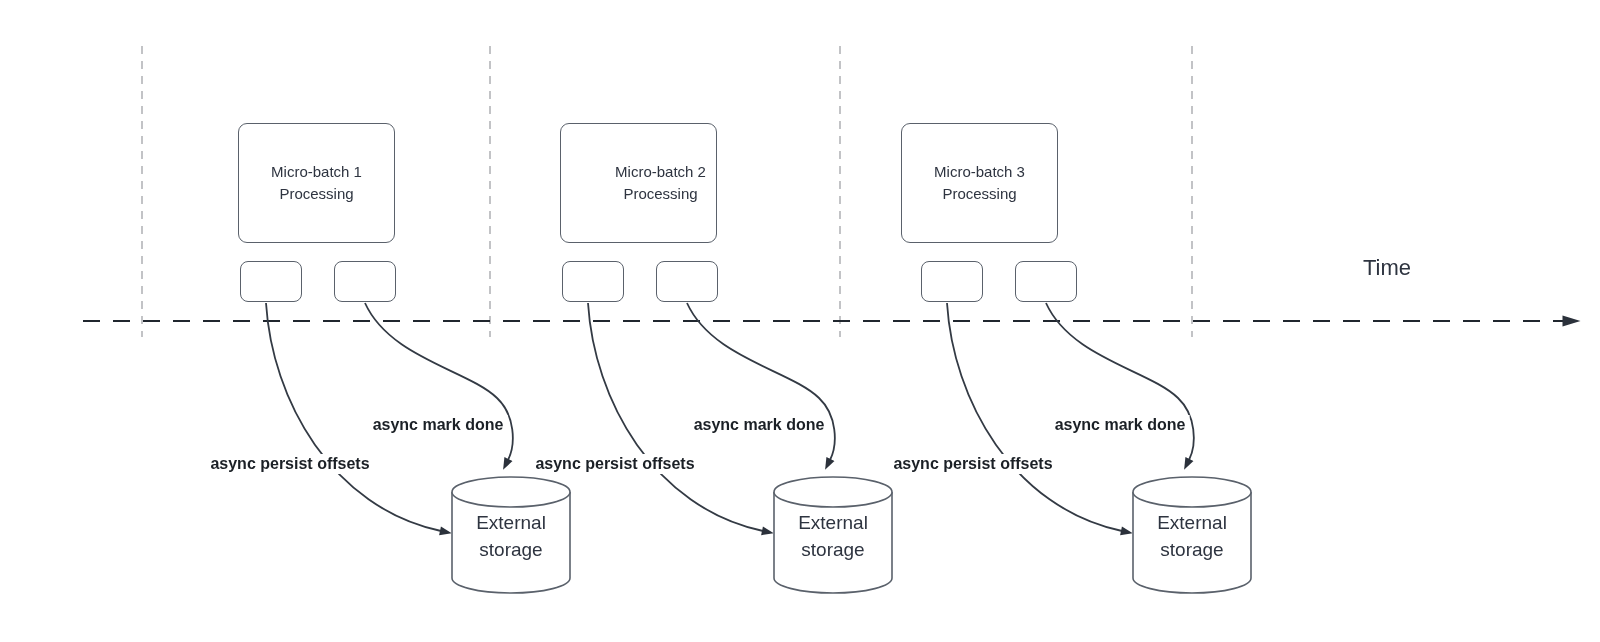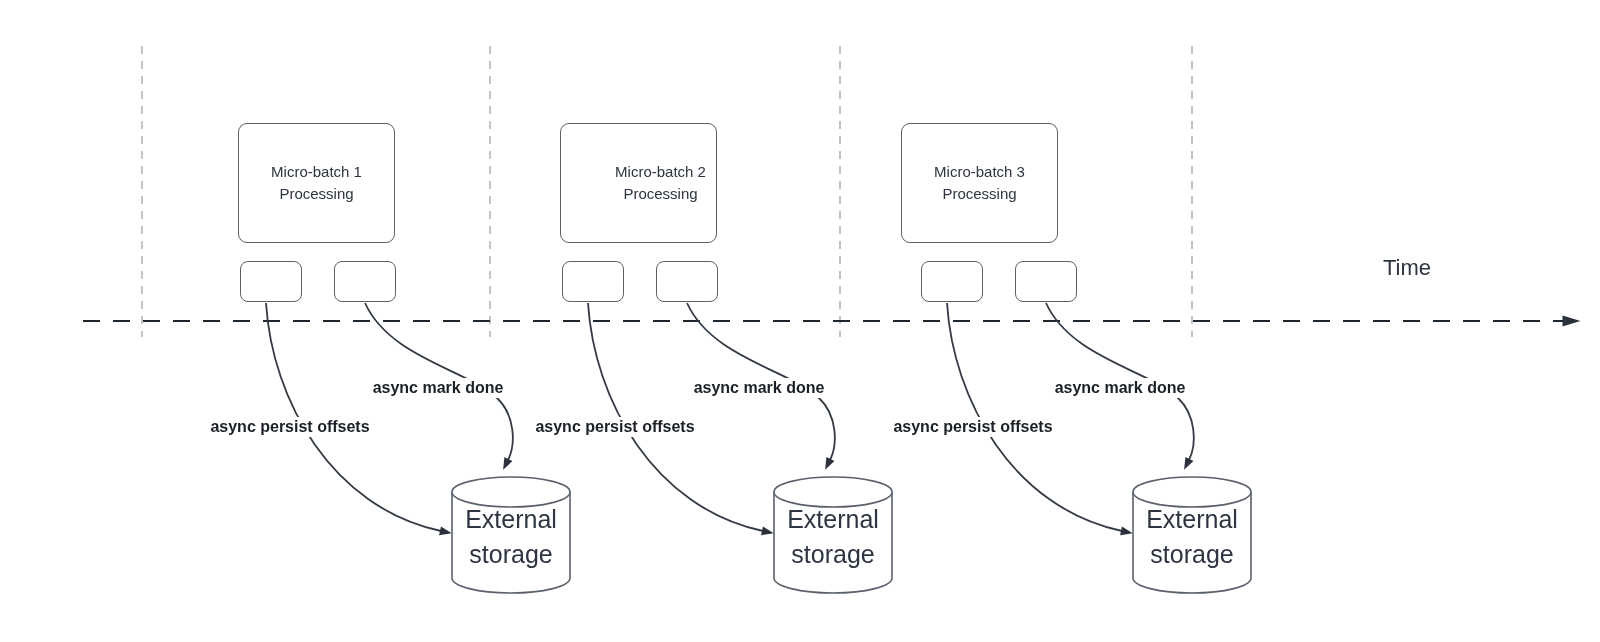--- a/index.html
+++ b/index.html
@@ -50,34 +50,34 @@
     border-radius: 8px;
     background: var(--bg-color);
   }
   .flow-label {
     position: absolute;
     transform: translate(-50%, -50%);
     font-size: 16px; font-weight: bold; color: var(--label-color);
     background: var(--bg-color);
     padding: 1px 4px;
     white-space: nowrap;
+    margin-top: 37px;
   }
   .storage-label {
     position: absolute;
     transform: translate(-50%, -50%);
     text-align: center;
-    font-size: 25px; line-height: 1.4; color: var(--text-color);
+    font-size: 19px; line-height: 1.4; color: var(--text-color);
     white-space: pre-line;
   }
   .time-label {
     position: absolute;
     transform: translate(-50%, -50%);
     font-size: 22px; color: var(--text-color);
     white-space: nowrap;
-    margin-left: 20px;
   }
 </style>
 </head>
 <body>
 
 <div class="canvas">
 
   <svg class="layer" viewBox="0 0 1600 642">
     <defs>
       <marker id="arrowCurve" markerWidth="14" markerHeight="12" refX="1.5" refY="5" orient="auto" markerUnits="userSpaceOnUse">

